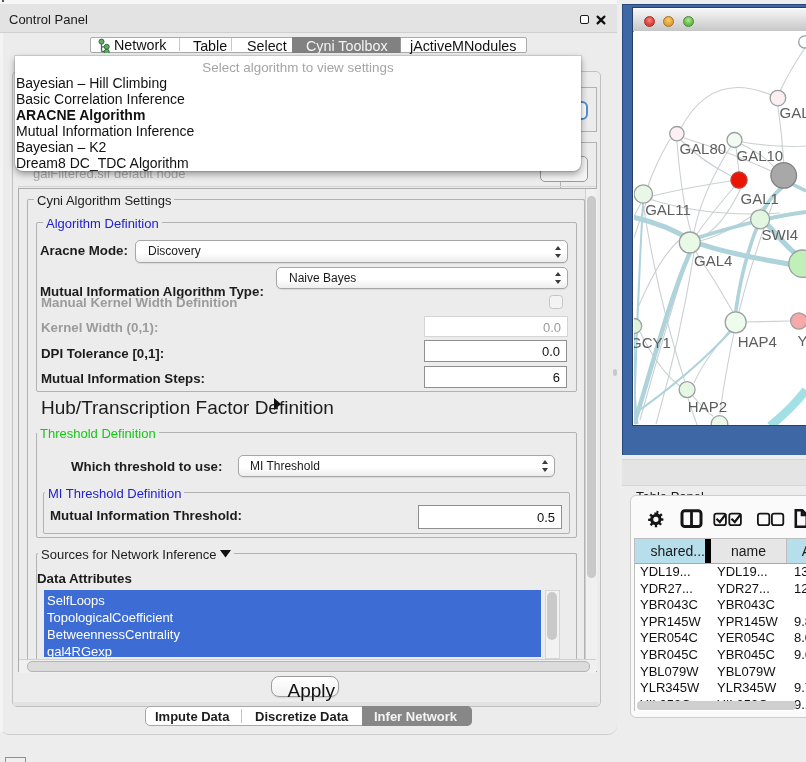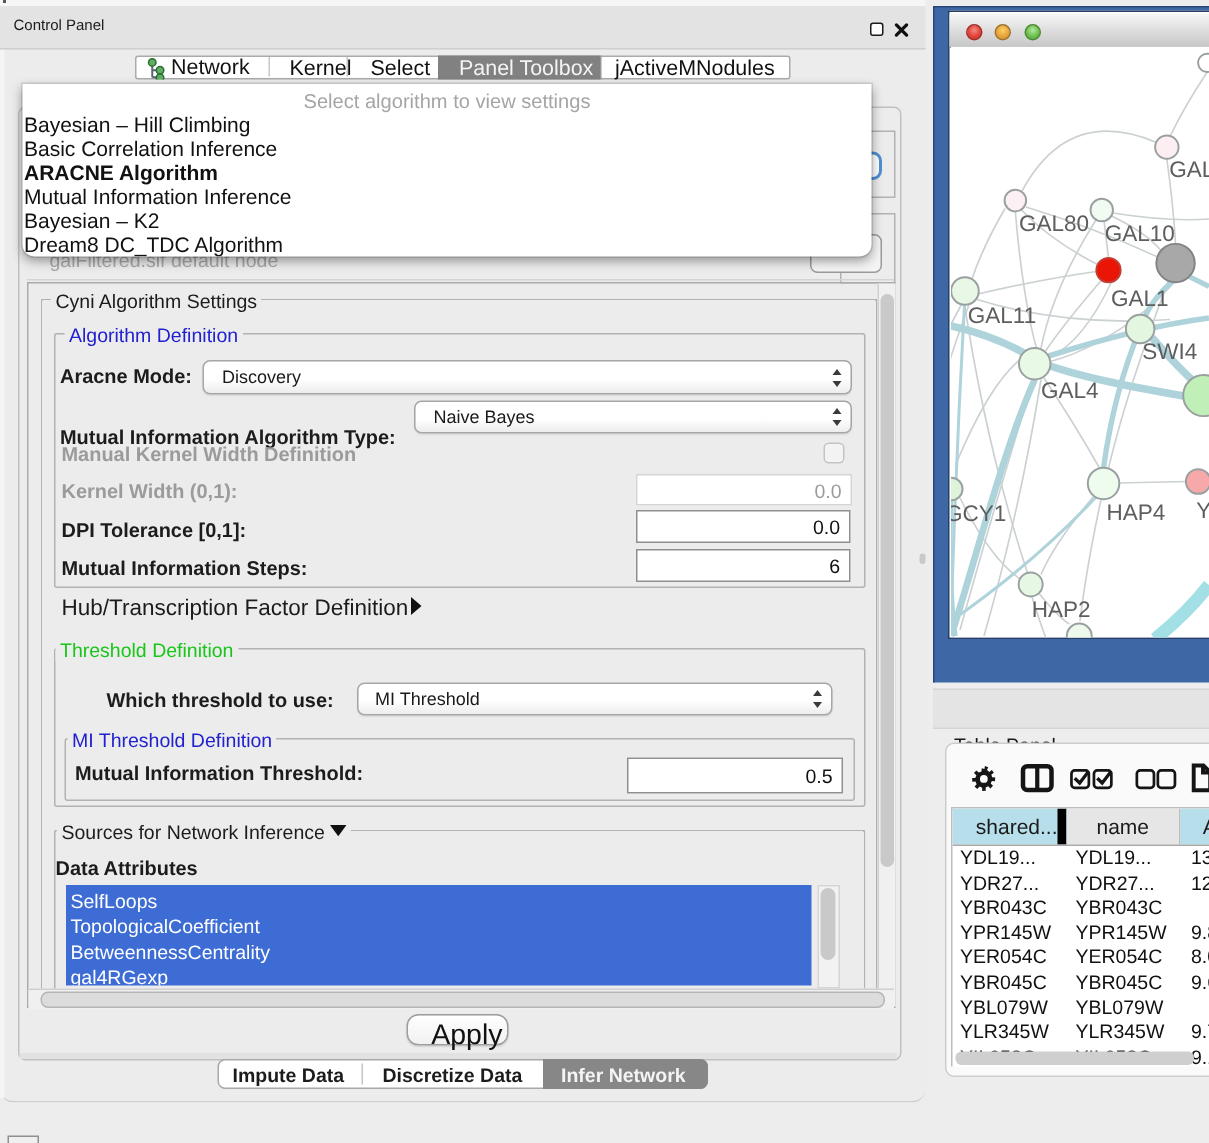--- a/index.html
+++ b/index.html
@@ -18,43 +18,43 @@
   .gl{position:absolute;top:-7px;left:6px;background:#ececec;padding:0 3px;font-size:13px;white-space:nowrap;}
 </style></head>
 <body>
 
 <div class="abs" style="left:0;top:0;width:617px;height:734px;background:#ececec;border-bottom:1px solid #cdcdcd;border-radius:0 0 9px 9px;"></div>
 <div class="abs" style="left:0;top:0;width:617px;height:4.5px;background:#f6f6f6;"></div>
 <div class="abs" style="left:0;top:32px;width:3px;height:700px;background:#f4f4f4;"></div>
 <div class="abs" style="left:2px;top:0;width:2px;height:2px;background:#555;"></div>
 
 <div class="abs" style="left:0;top:4px;width:617px;height:28px;background:#e3e3e3;border-bottom:1px solid #cfcfcf;"></div>
-<div class="abs" style="left:9px;top:12px;font-size:10px;color:#1a1a1a;">Control Panel</div>
+<div class="abs" style="left:9px;top:12px;font-size:13px;color:#1a1a1a;">Control Panel</div>
 <div class="abs" style="left:580px;top:15px;width:7px;height:6.5px;border:1.6px solid #1a1a1a;border-radius:2px;background:#fdfdfd;"></div>
 <svg class="abs" style="left:596px;top:14.5px;" width="10" height="10" viewBox="0 0 10 10">
     <path d="M1.6 1.6 L8.4 8.4 M8.4 1.6 L1.6 8.4" stroke="#111" stroke-width="2.2" stroke-linecap="round"></path>
   </svg>
 
 <div class="abs" style="left:12px;top:71px;width:587px;height:634px;border:1px solid #c0c0c0;border-radius:5px;background:#ececec;"></div>
 
 <div class="abs" style="left:90px;top:36.5px;width:437px;height:16.5px;background:#fff;border:1px solid #ababab;border-radius:2px;box-sizing:border-box;"></div>
 <div class="abs" style="left:179px;top:38px;width:1px;height:13px;background:#c8c8c8;"></div>
 <div class="abs" style="left:231px;top:38px;width:1px;height:13px;background:#c8c8c8;"></div>
 <div class="abs" style="left:292px;top:36.5px;width:108px;height:16.5px;background:#818181;"></div>
 <div class="abs" style="left:400px;top:36.5px;width:1px;height:16.5px;background:#979797;"></div>
 <svg class="abs" style="left:97px;top:37px;" width="14" height="16" viewBox="0 0 14 16">
 <path d="M4.5 6 V14.5 M4.5 9.8 H7 M4.5 14.5 H7" stroke="#5c616e" stroke-width="1.3" fill="none"></path>
 <circle cx="4.5" cy="4.6" r="2.5" fill="#5fae63" stroke="#2c6e33" stroke-width="1"></circle>
 <circle cx="9.7" cy="9.8" r="2.5" fill="#5fae63" stroke="#2c6e33" stroke-width="1"></circle>
 <circle cx="9.7" cy="14.8" r="2.5" fill="#5fae63" stroke="#2c6e33" stroke-width="1"></circle>
 </svg>
 <div class="abs" style="left:114px;top:37.3px;font-size:14.3px;color:#111;">Network</div>
-<div class="abs" style="left:193px;top:37.5px;font-size:14.3px;color:#111;">Kernel</div>
+<div class="abs" style="left:193px;top:37.5px;font-size:14.3px;color:#111;">Table</div>
 <div class="abs" style="left:247px;top:37.5px;font-size:14.3px;color:#111;">Select</div>
-<div class="abs" style="left:306px;top:37.5px;font-size:14.3px;color:#f4f4f4;">Panel Toolbox</div>
+<div class="abs" style="left:306px;top:37.5px;font-size:14.3px;color:#f4f4f4;">Cyni Toolbox</div>
 <div class="abs" style="left:410px;top:37.5px;font-size:14.3px;color:#111;">jActiveMNodules</div>
 
 <div class="abs" style="left:560px;top:87px;width:35px;height:43px;border:1px solid #b2b2b2;background:#ececec;"></div>
 <div class="abs" style="left:558px;top:100.5px;width:26px;height:15px;border:2.5px solid #4f8fd2;border-radius:6px;background:#fff;"></div>
 <div class="abs" style="left:560px;top:142px;width:35px;height:45px;border:1px solid #b2b2b2;background:#ececec;"></div>
 <div class="abs" style="left:540px;top:156px;width:46px;height:24px;border:1px solid #9a9a9a;border-radius:5px;background:#f4f4f4;"></div>
 <div class="abs" style="left:33px;top:166px;font-size:13px;color:#a9a9a9;">galFiltered.sif default node</div>
 <div class="abs" style="left:18px;top:185.5px;width:578px;height:1px;background:#d4d4d4;"></div>
 
 <div class="abs" style="left:18px;top:188px;width:579px;height:484px;border:1px solid #ababab;box-sizing:border-box;"></div>
@@ -86,21 +86,21 @@
     <span style="color:#9b9b9b;">0.0</span>
   </div>
 <div class="lbl" style="position:absolute;left:41px;top:346px;">DPI Tolerance [0,1]:</div>
 <div class="fld" style="left:424px;top:340px;width:141px;height:20px;">
     <span>0.0</span>
   </div>
 <div class="lbl" style="position:absolute;left:41px;top:371px;">Mutual Information Steps:</div>
 <div class="fld" style="left:424px;top:366px;width:141px;height:20px;">
     <span>6</span>
   </div>
-<div class="abs" style="left:41px;top:397px;font-size:15px;color:#1c1c1c;">Hub/Transcription Factor Definition</div>
+<div class="abs" style="left:41px;top:397px;font-size:19px;color:#1c1c1c;">Hub/Transcription Factor Definition</div>
 <svg class="abs" style="left:273px;top:398px;" width="9" height="12" viewBox="0 0 9 12">
     <path d="M1 0 L8 6 L1 12 Z" fill="#111"></path>
   </svg>
 
 <div class="grp" style="left:36px;top:432px;width:539px;height:104px;">
   <div class="gl" style="color:#17c617;left:0px;">Threshold Definition</div>
 </div>
 <div class="lbl" style="position:absolute;left:71px;top:459px;">Which threshold to use:</div>
 <div class="combo" style="left:238px;top:455px;width:291px;height:20px;padding-left:24px;">
     <span class="ct" style="top:2.5px;left:11px;">MI Threshold</span>

